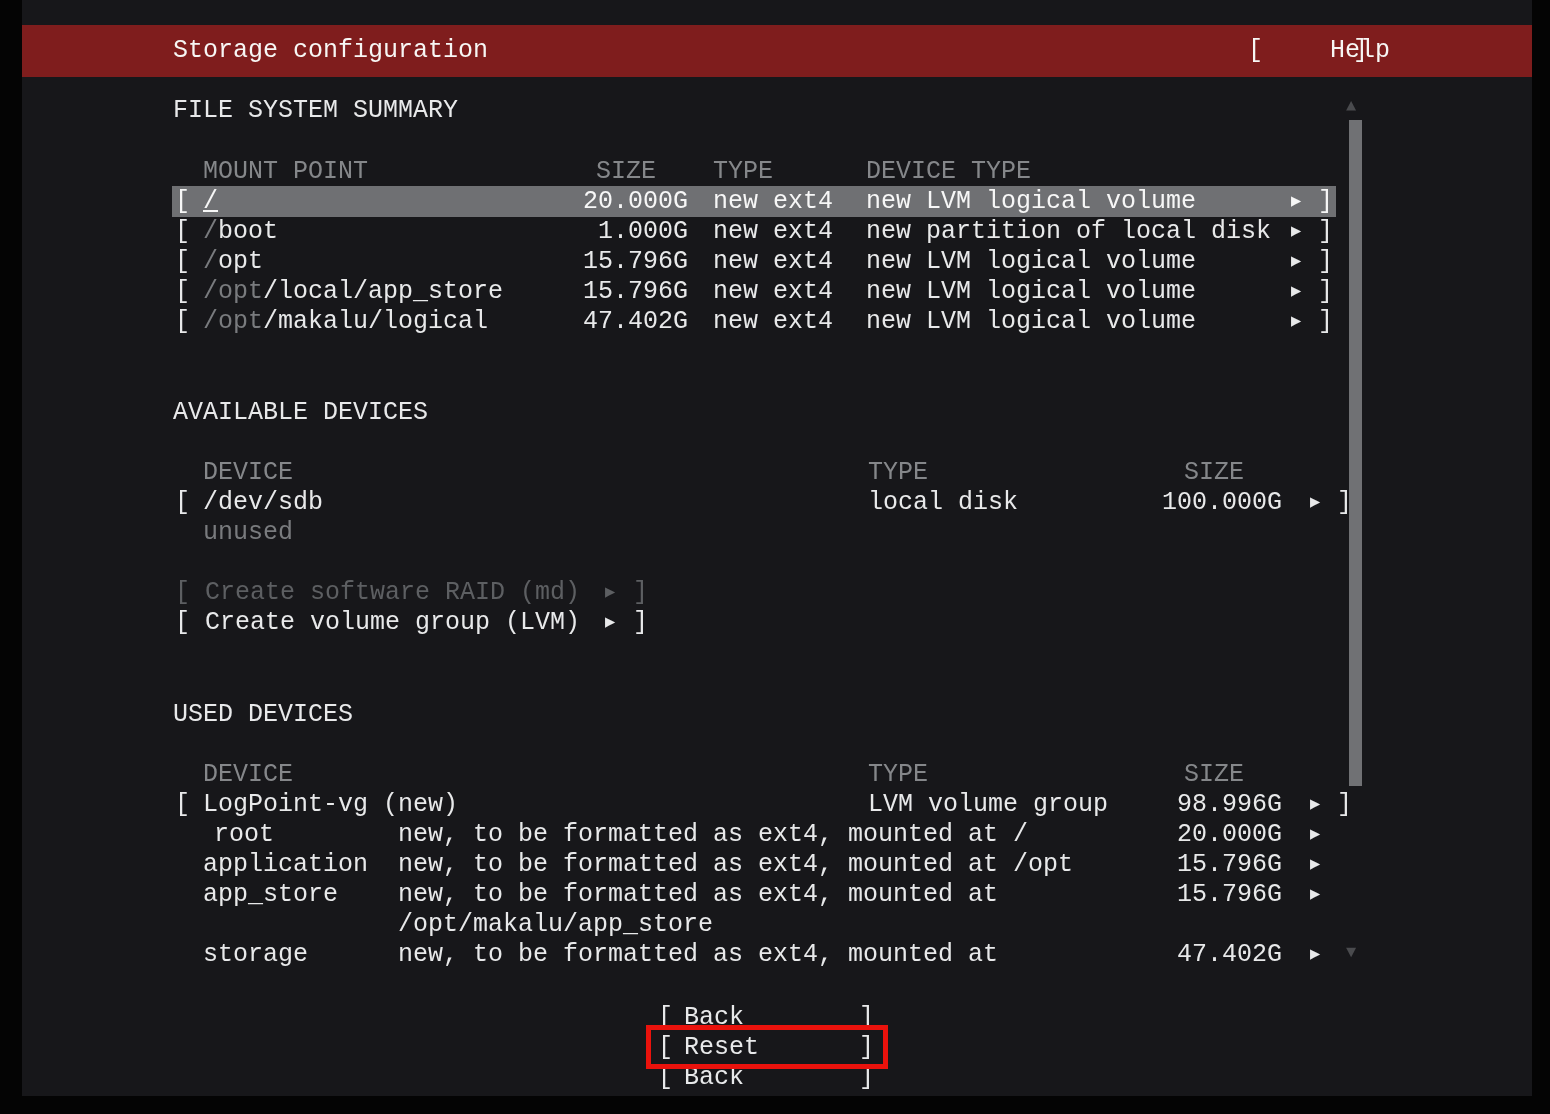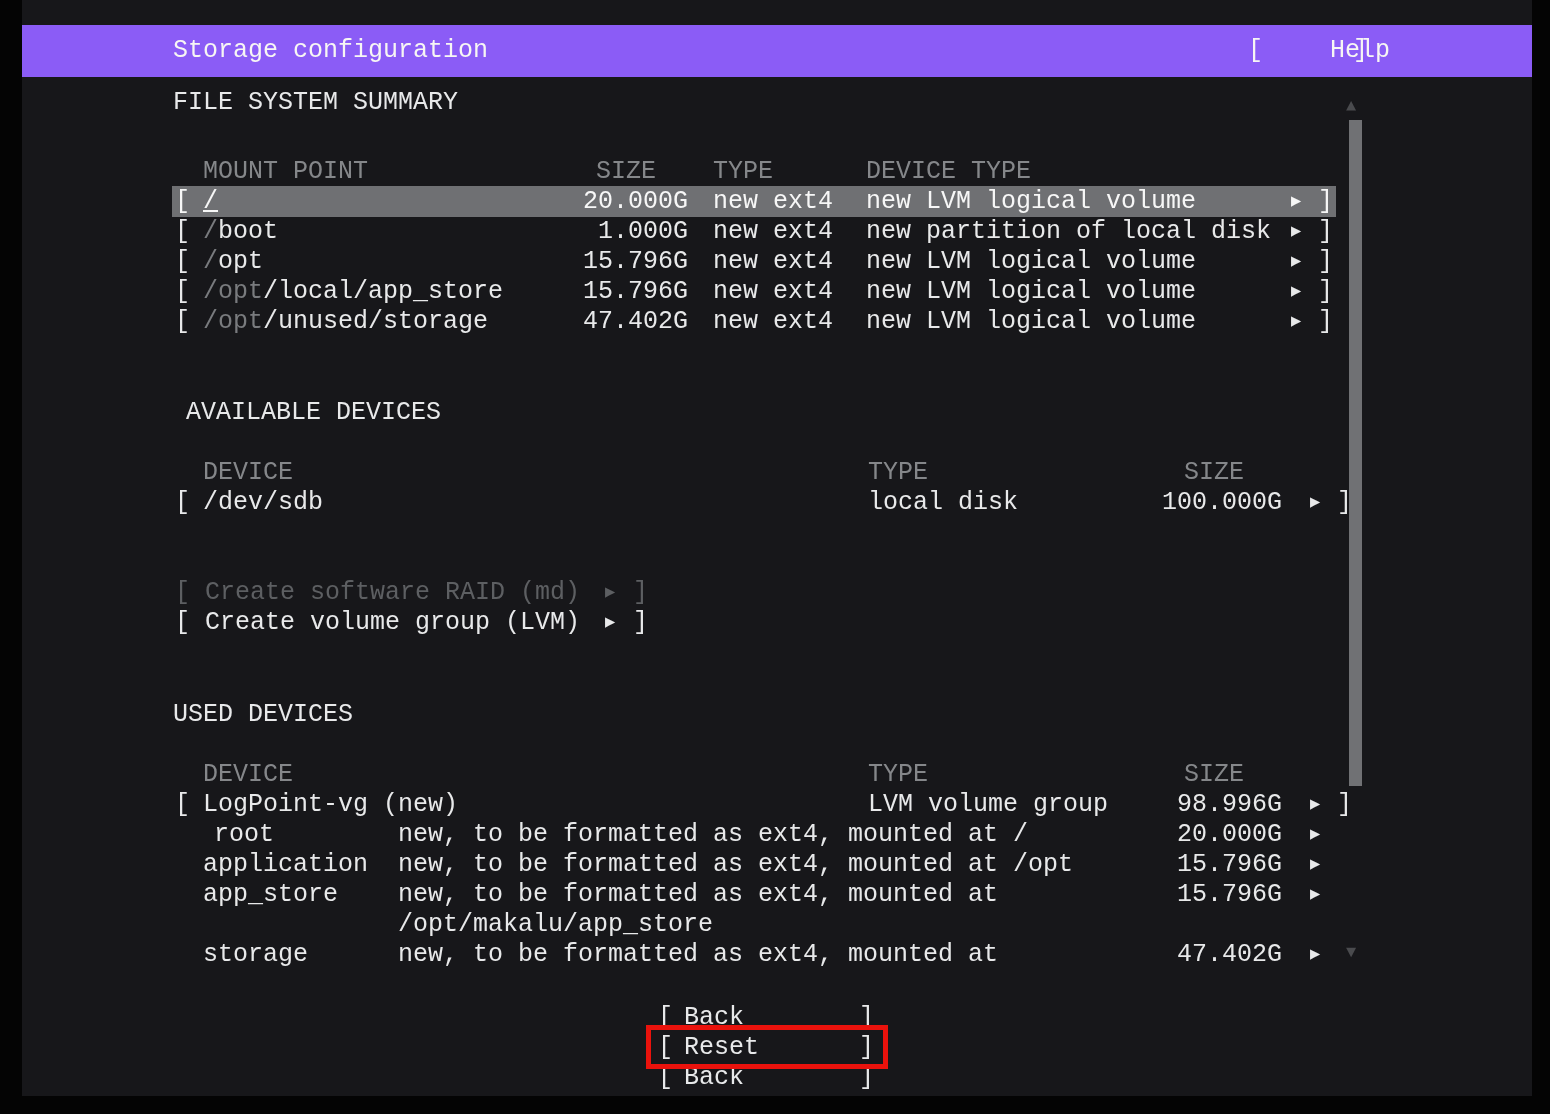--- a/index.html
+++ b/index.html
@@ -1,20 +1,20 @@
 <!DOCTYPE html>
 <html><head>
 <meta charset="utf-8">
 <style>
   html,body{margin:0;padding:0;background:#040404;}
   body{width:1550px;height:1114px;overflow:hidden;position:relative;
        font-family:"Liberation Mono","DejaVu Sans Mono",monospace;}
   .screen{position:absolute;left:22px;top:0;width:1510px;height:1096px;
           background:#17171a;color:#e8e9ea;font-size:25px;line-height:30px;}
-  .titlebar{position:absolute;left:0;top:25px;width:1510px;height:52px;background:#8b5cf6;}
+  .titlebar{position:absolute;left:0;top:25px;width:1510px;height:52px;background:#7f1d1d;}
   .titlebar .t{position:absolute;left:151px;top:0;line-height:52px;color:#f7f6f4;}
   .titlebar .cell{line-height:52px;color:#f7f6f4;}
   .line{position:absolute;left:0;width:1510px;height:30px;white-space:pre;}
   .cell{position:absolute;top:0;}
   .r{text-align:right;}
   .dim{color:#85878a;}
   .mid{color:#797b7e;}
   .dis{color:#5d5f62;}
   .u{text-decoration:underline;}
   .ar{font-size:17px;}
@@ -36,21 +36,21 @@
 
   <div class="titlebar">
     <span class="t">Storage configuration</span>
     <span class="cell" style="left:1226px">
       <span>[</span>
     </span>
     <span class="cell" style="left:1308px">Help</span>
     <span class="cell" style="left:1331px">]</span>
   </div>
 
-  <div class="line" style="top:88px">
+  <div class="line" style="top:96px">
     <span class="cell" style="left:151px">FILE SYSTEM SUMMARY</span>
   </div>
 
   <div class="line dim" style="top:157px">
     <span class="cell" style="left:181px">MOUNT POINT</span>
     <span class="cell" style="left:574px">SIZE</span>
     <span class="cell" style="left:691px">TYPE</span>
     <span class="cell" style="left:844px">DEVICE TYPE</span>
   </div>
 
@@ -91,47 +91,50 @@
     <span class="cell" style="left:181px"><span class="mid">/opt</span><span>/local/app_store</span></span>
     <span class="cell r" style="left:466px;width:200px">15.796G</span>
     <span class="cell" style="left:691px">new ext4</span>
     <span class="cell" style="left:844px">new LVM logical volume</span>
     <span class="cell ar" style="left:1269px">▶</span>
     <span class="cell" style="left:1296px">]</span>
   </div>
 
   <div class="line" style="top:307px">
     <span class="cell" style="left:153px">[</span>
-    <span class="cell" style="left:181px"><span class="mid">/opt</span><span>/unused/storage</span></span>
+    <span class="cell" style="left:181px"><span class="mid">/opt</span><span>/makalu/logical</span></span>
     <span class="cell r" style="left:466px;width:200px">47.402G</span>
     <span class="cell" style="left:691px">new ext4</span>
     <span class="cell" style="left:844px">new LVM logical volume</span>
     <span class="cell ar" style="left:1269px">▶</span>
     <span class="cell" style="left:1296px">]</span>
   </div>
 
   <div class="line" style="top:398px">
-    <span class="cell" style="left:164px">AVAILABLE DEVICES</span>
+    <span class="cell" style="left:151px">AVAILABLE DEVICES</span>
   </div>
 
   <div class="line dim" style="top:458px">
     <span class="cell" style="left:181px">DEVICE</span>
     <span class="cell" style="left:846px">TYPE</span>
     <span class="cell" style="left:1162px">SIZE</span>
   </div>
 
   <div class="line" style="top:488px">
     <span class="cell" style="left:153px">[</span>
     <span class="cell" style="left:181px">/dev/sdb</span>
     <span class="cell" style="left:846px">local disk</span>
     <span class="cell r" style="left:1060px;width:200px">100.000G</span>
     <span class="cell ar" style="left:1288px">▶</span>
     <span class="cell" style="left:1315px">]</span>
   </div>
 
+  <div class="line mid" style="top:518px">
+    <span class="cell" style="left:181px">unused</span>
+  </div>
 
   <div class="line dis" style="top:578px">
     <span class="cell" style="left:153px">[</span>
     <span class="cell" style="left:183px">Create software RAID (md)</span>
     <span class="cell ar" style="left:583px">▶</span>
     <span class="cell" style="left:611px">]</span>
   </div>
 
   <div class="line" style="top:608px">
     <span class="cell" style="left:153px">[</span>

